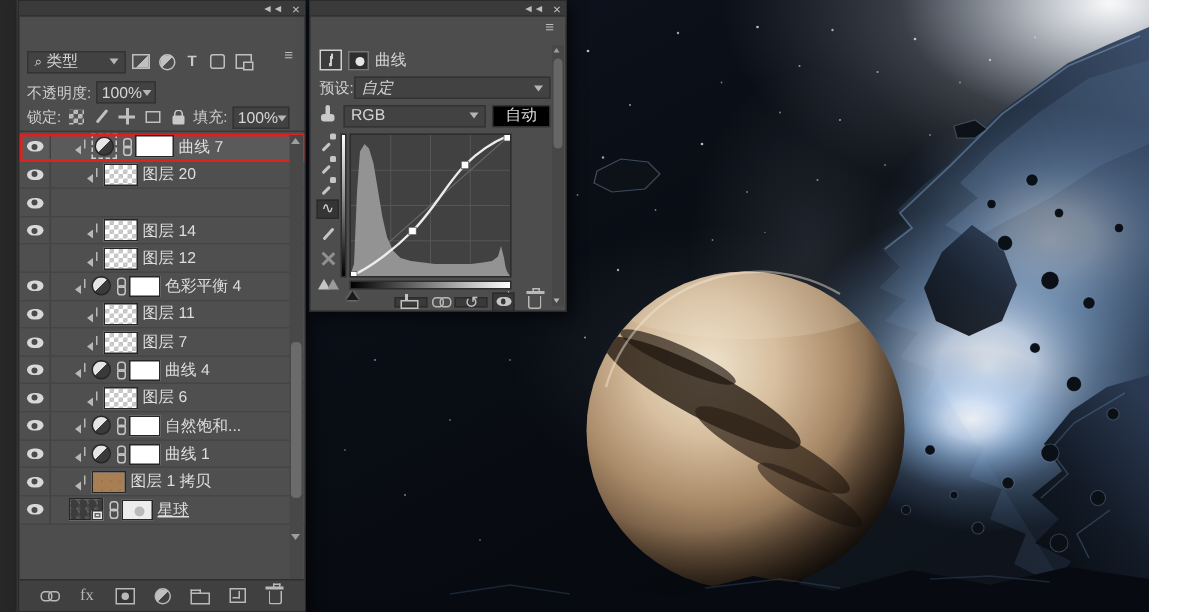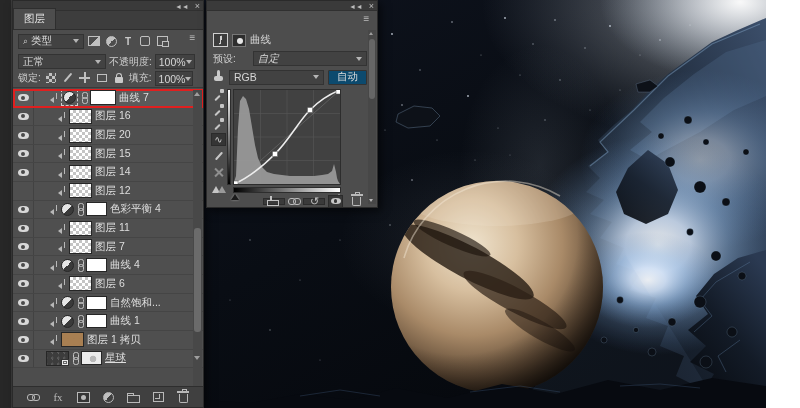--- a/index.html
+++ b/index.html
@@ -115,26 +115,26 @@
   .i-trash::after { content:""; position:absolute; left:2px; top:-5px; width:3px; height:2px; border:1px solid #b9b9b9; border-bottom:none; }
 
   
   #props-panel { left:206px; top:0; width:172px; height:208px; }
   .titlerow { position:absolute; left:6px; top:31px; height:16px; display:flex; align-items:center; gap:4px; }
   .badge-curve { width:15px; height:14px; border:1px solid #d0d0d0; background:#3c3c3c; position:relative; }
   .badge-curve::after { content:""; position:absolute; left:1px; right:1px; bottom:2px; height:8px;
       background:linear-gradient(110deg, transparent 46%, #d0d0d0 46%, #d0d0d0 58%, transparent 58%); transform:rotate(-12deg); }
   .badge-mask { width:14px; height:13px; border:1px solid #777; background:#2e2e2e; position:relative; }
   .badge-mask::after { content:""; position:absolute; left:4px; top:3px; width:6px; height:6px; background:#e6e6e6; border-radius:50%; }
-  .presetrow { position:absolute; left:6px; right:10px; top:50px; height:15px; display:flex; align-items:center; gap:17px; }
+  .presetrow { position:absolute; left:6px; right:10px; top:50px; height:15px; display:flex; align-items:center; gap:0; }
   .channelrow { position:absolute; left:22px; right:10px; top:68px; height:16px; display:flex; align-items:center; gap:4px; }
   .hand { position:absolute; left:5px; top:68px; width:13px; height:14px; color:#c9c9c9; }
   .hand::before { content:""; position:absolute; left:5px; top:1px; width:3px; height:9px; background:#c9c9c9; border-radius:1.5px; }
   .hand::after { content:""; position:absolute; left:2px; top:7px; width:9px; height:5px; background:#c9c9c9; border-radius:2px; }
-  .autobtn { background:#0c4a6e; border:1px solid #333; border-radius:1px; height:15px; padding:0 8px; display:flex; align-items:center; color:#dcdcdc; }
+  .autobtn { background:#000000; border:1px solid #333; border-radius:1px; height:15px; padding:0 8px; display:flex; align-items:center; color:#dcdcdc; }
 
   .toolcol { position:absolute; left:4px; top:88px; width:15px; display:flex; flex-direction:column; gap:3.5px; align-items:center; }
   .dropper { position:relative; width:11px; height:11px; }
   .dropper::before { content:""; position:absolute; left:1px; bottom:1px; width:7px; height:2px; background:#c6c6c6; border-radius:1px; transform:rotate(-45deg); }
   .dropper::after { content:""; position:absolute; right:0; top:0; width:4px; height:4px; background:#c6c6c6; border-radius:1px; }
   .toolbtn { width:15px; height:13px; display:flex; align-items:center; justify-content:center; color:#d2d2d2; font-size:10px; }
   .toolbtn.pressed { background:#353535; border:1px solid #2b2b2b; }
   .i-pencil { width:2px; height:10px; background:#c6c6c6; transform:rotate(42deg); border-radius:1px; }
   .i-smooth { position:relative; width:9px; height:9px; opacity:.55; }
   .i-smooth::before, .i-smooth::after { content:""; position:absolute; left:4px; top:-1px; width:1.6px; height:11px; background:#c6c6c6; }
@@ -325,23 +325,20 @@
 
   <div id="dockedge"></div>
 
   <div id="layers-panel" class="panel">
     <div class="topstrip">
       <div class="winbtns">
         <span>◄◄</span>
         <span style="font-size:9px;">×</span>
       </div>
     </div>
-    <div class="tabrow">
-      <div class="tab">图层</div>
-    </div>
     <div class="menuicon" style="top:31px;">≡</div>
 
     <div class="filterrow">
       <div class="ctrl" style="width:66px;">
         <span style="font-size:9px; margin-right:3px;">⌕</span>
         <span>类型</span>
         <span class="chev"></span>
       </div>
       <span class="fico">
           <span class="i-img"></span>
@@ -352,24 +349,20 @@
       <span class="fico" style="font-weight:bold;">T</span>
       <span class="fico">
           <span class="i-shape"></span>
         </span>
       <span class="fico">
           <span class="i-so"></span>
         </span>
     </div>
 
     <div class="blendrow">
-      <div class="ctrl" style="width:88px;">
-        <span>正常</span>
-        <span class="chev"></span>
-      </div>
       <span class="lbl mini">不透明度:</span>
       <div class="ctrl" style="width:40px; padding:0 3px;">
         <span>100%</span>
         <span class="chev"></span>
       </div>
     </div>
 
     <div class="lockrow">
       <span class="lbl mini">锁定:</span>
       <span class="fico">
@@ -404,51 +397,36 @@
           <span class="clip"></span>
           <span class="dashwrap">
               <span class="adjcirc"></span>
             </span>
           <span class="chain"></span>
           <span class="maskthumb big"></span>
           <span class="lname">曲线 7</span>
         </div>
       </div>
 
-      <div class="lrow">
-        <div class="eyecell">
-            <span class="eye"></span>
-          </div>
-        <div class="rowbody indent">
-          <span class="clip"></span>
-          <span class="pixthumb"></span>
-          <span class="lname">图层 16</span>
-        </div>
-      </div>
 
       <div class="lrow">
         <div class="eyecell">
             <span class="eye"></span>
           </div>
         <div class="rowbody indent">
           <span class="clip"></span>
           <span class="pixthumb"></span>
           <span class="lname">图层 20</span>
         </div>
       </div>
 
       <div class="lrow">
         <div class="eyecell">
             <span class="eye"></span>
           </div>
-        <div class="rowbody indent">
-          <span class="clip"></span>
-          <span class="pixthumb"></span>
-          <span class="lname">图层 15</span>
-        </div>
       </div>
 
       <div class="lrow">
         <div class="eyecell">
             <span class="eye"></span>
           </div>
         <div class="rowbody indent">
           <span class="clip"></span>
           <span class="pixthumb"></span>
           <span class="lname">图层 14</span>

